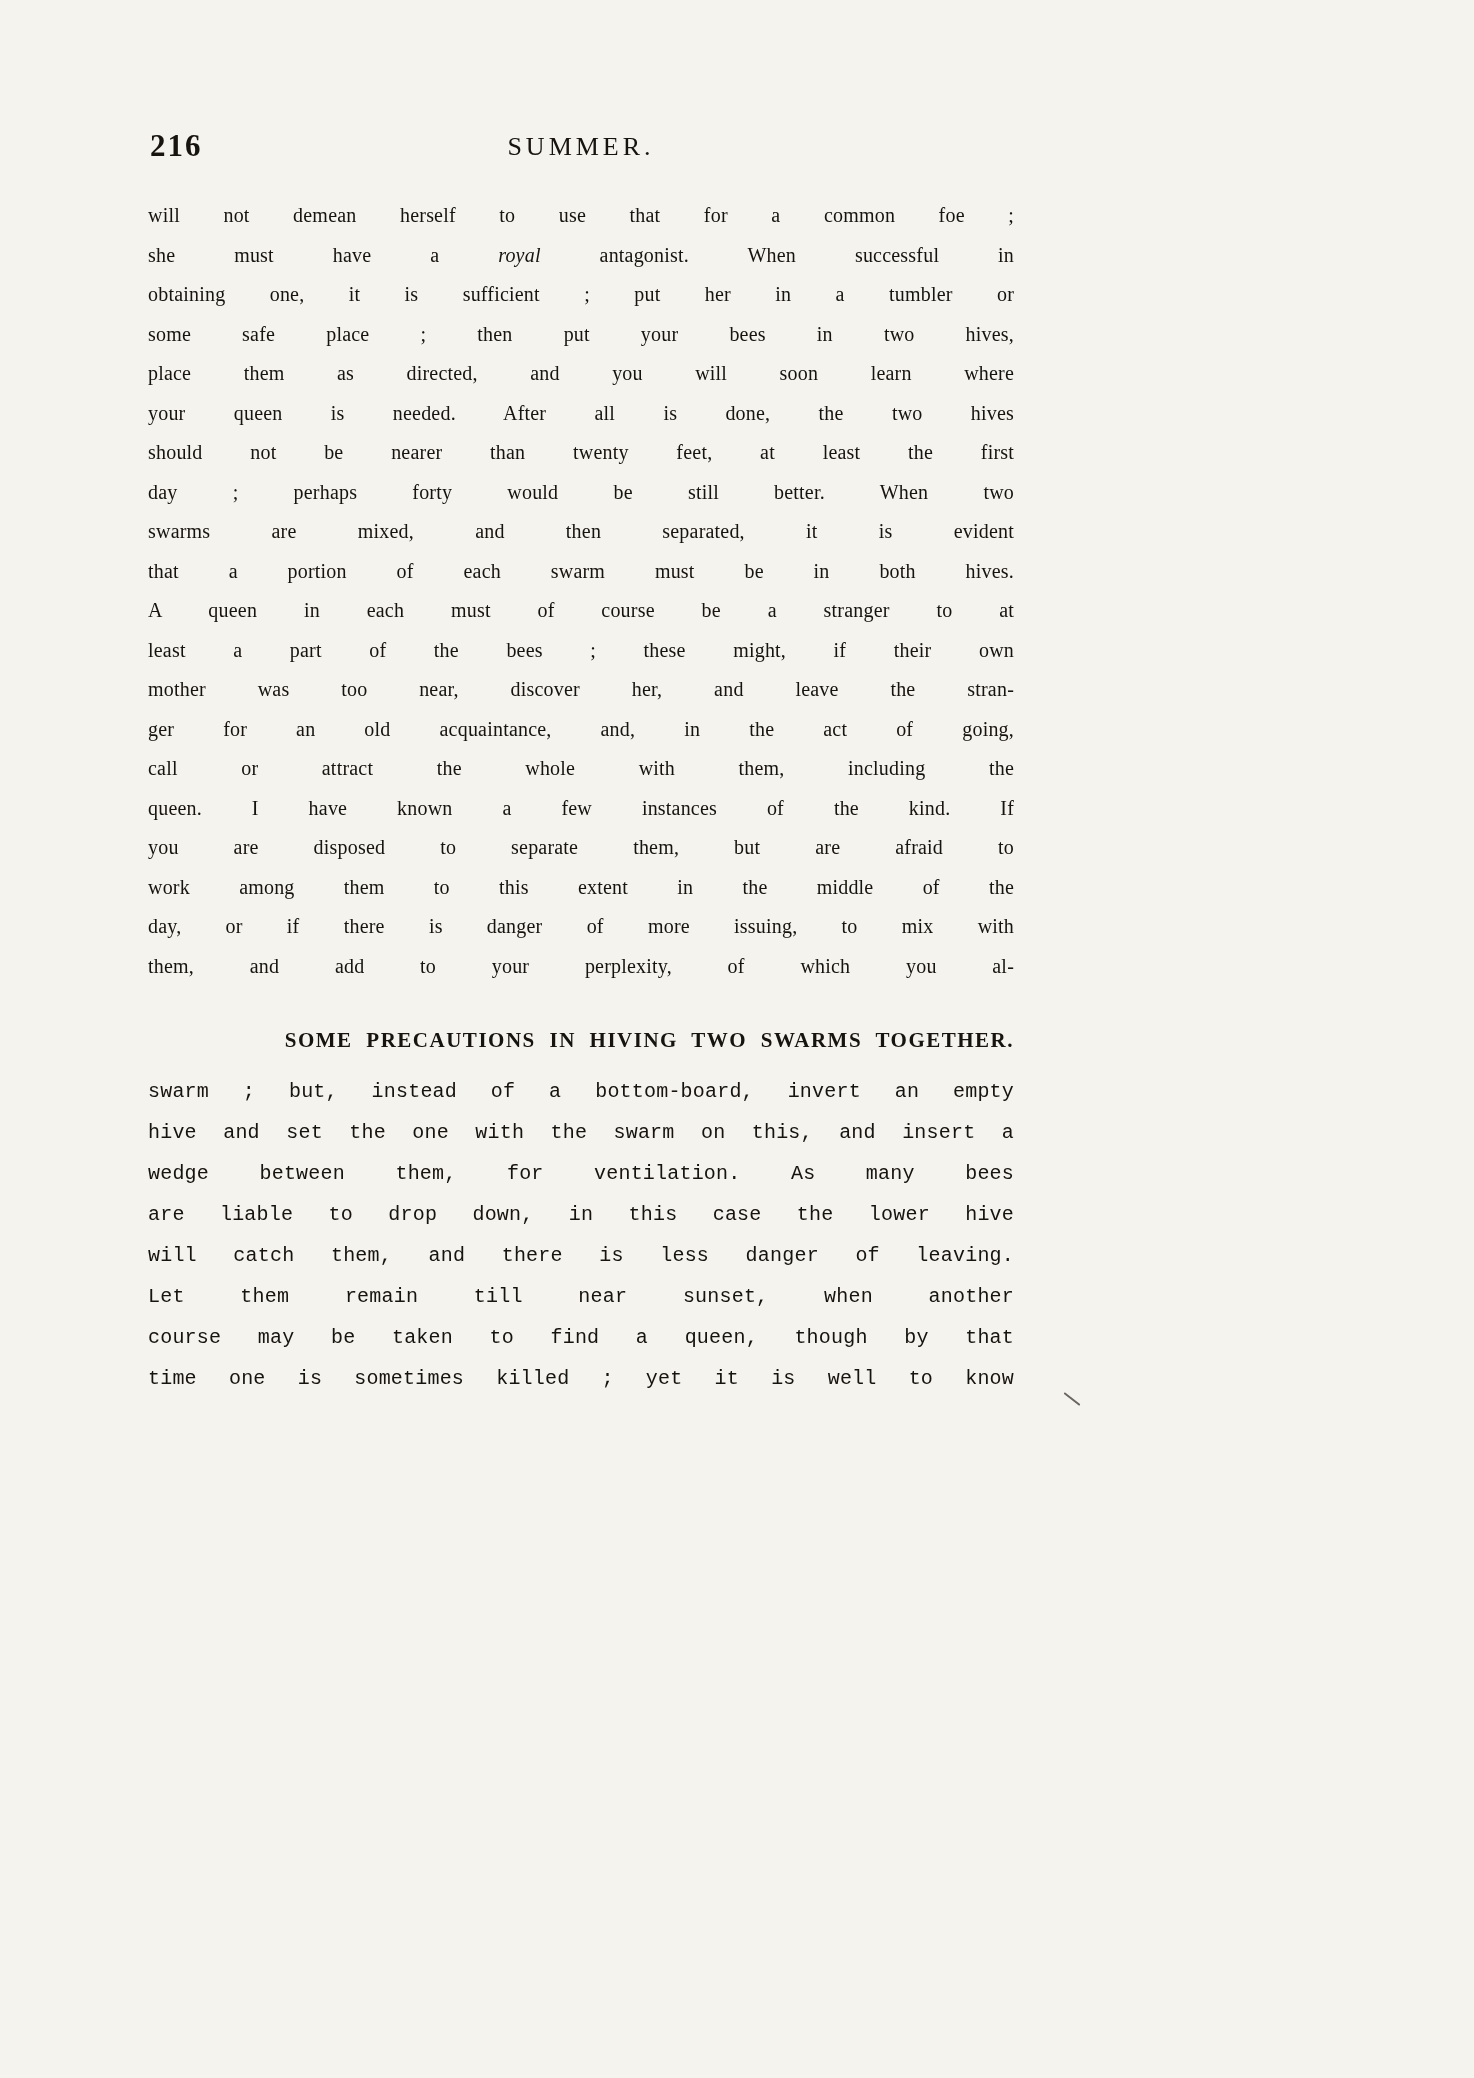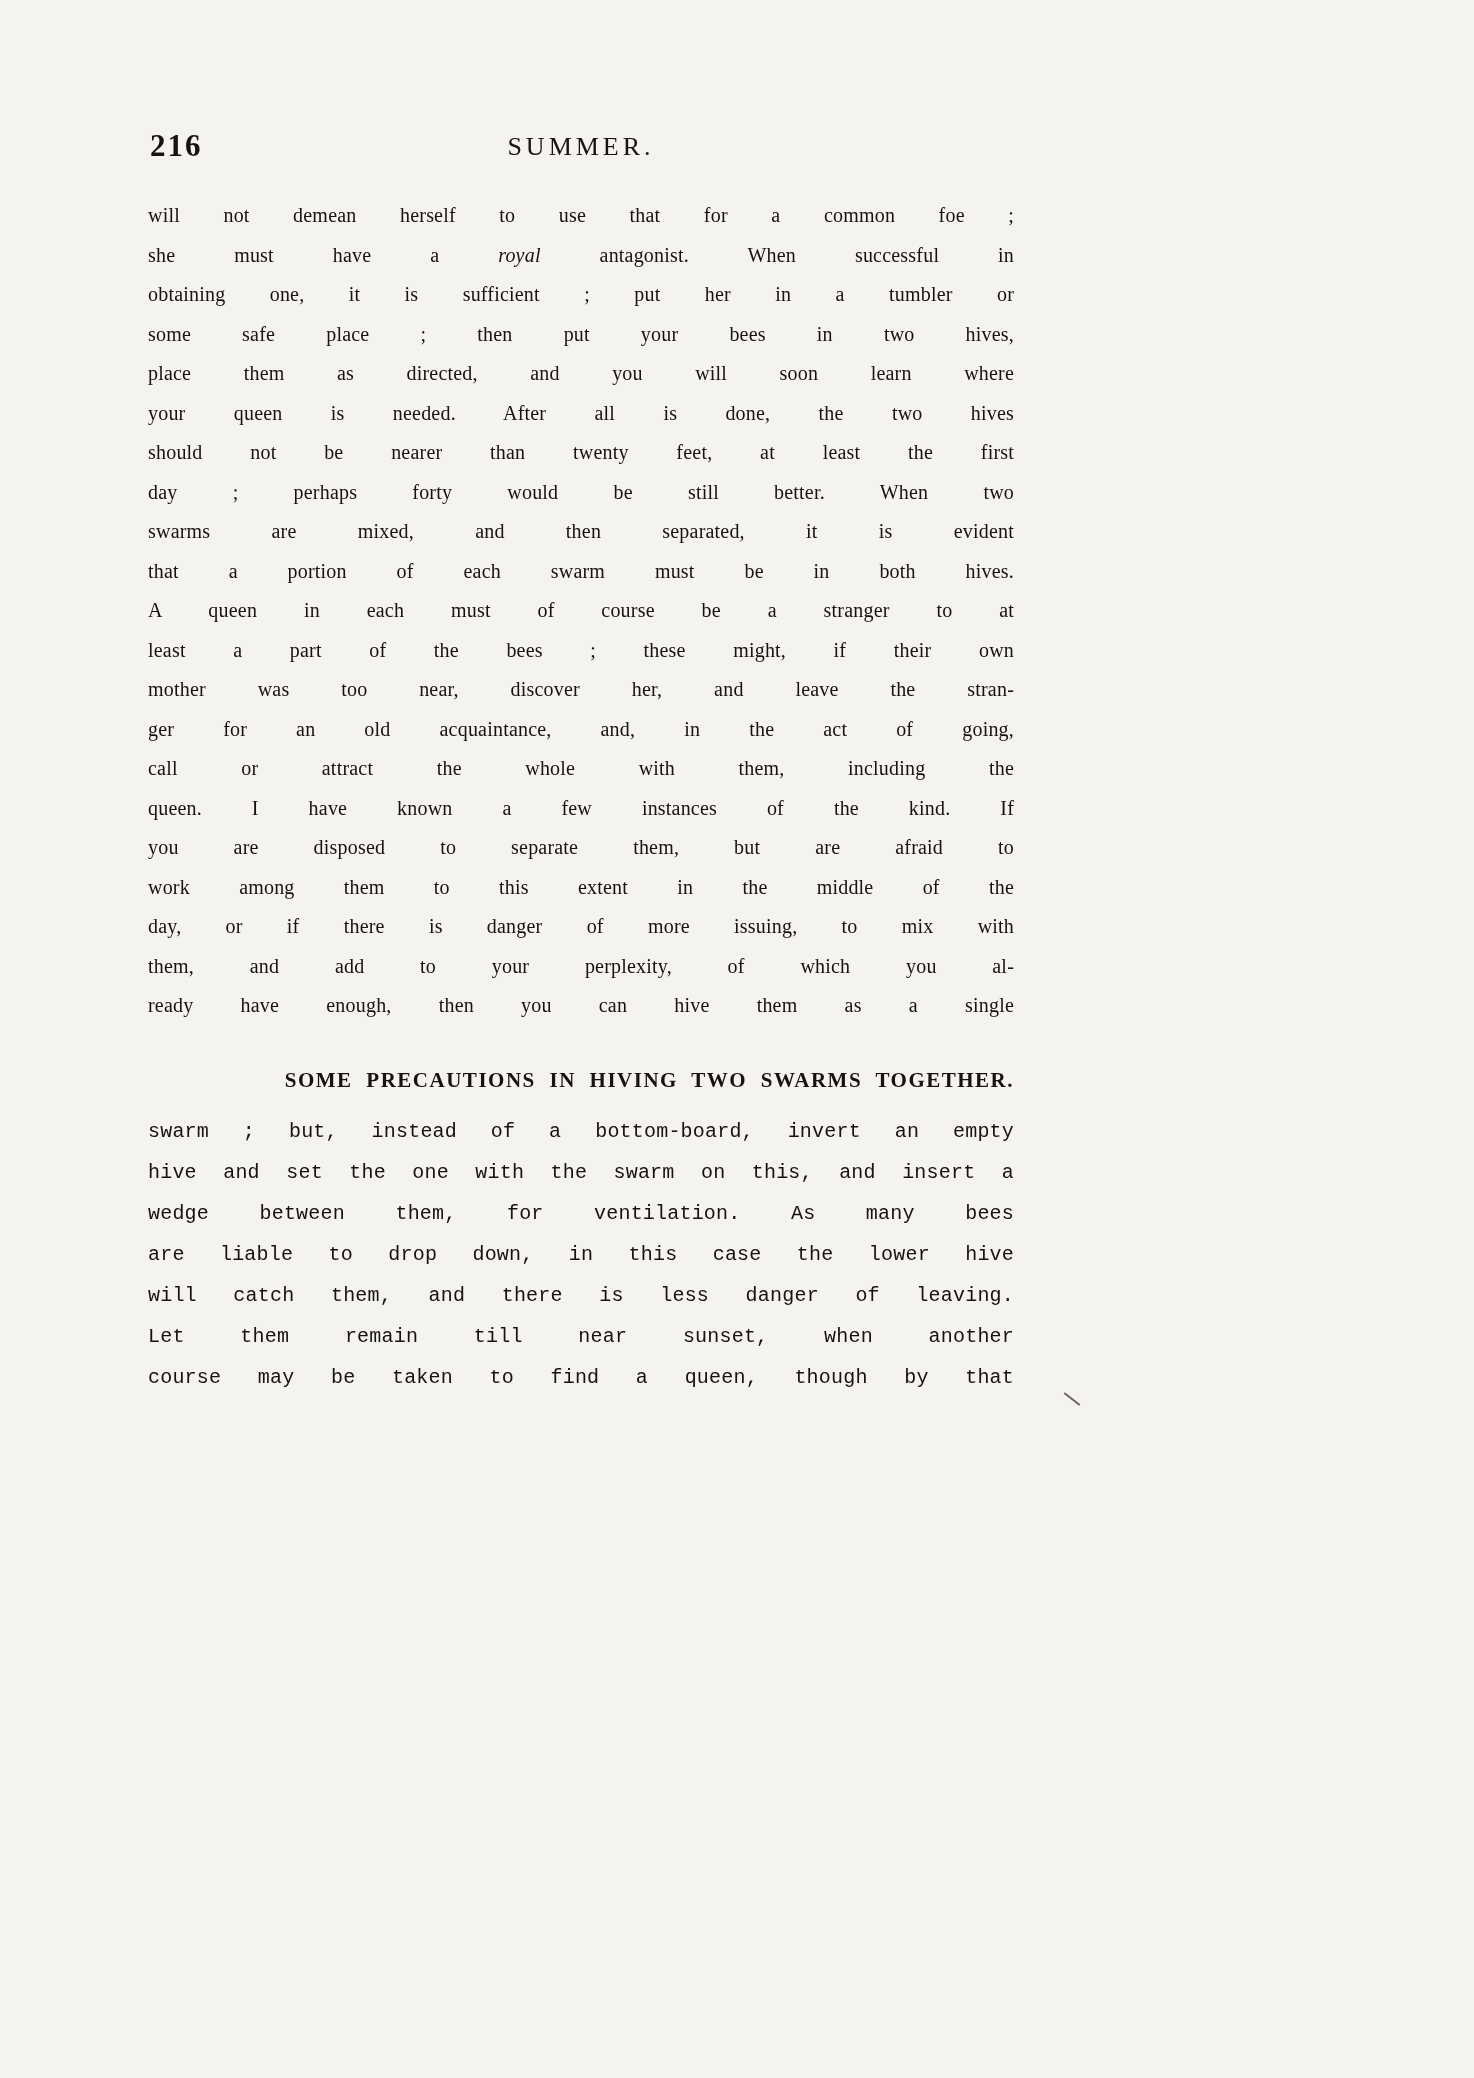--- a/index.html
+++ b/index.html
@@ -103,31 +103,31 @@
         <div class="tline"><span>A queen in each must of course be a stranger to at</span></div>
         <div class="tline"><span>least a part of the bees ; these might, if their own</span></div>
         <div class="tline"><span>mother was too near, discover her, and leave the stran-</span></div>
         <div class="tline"><span>ger for an old acquaintance, and, in the act of going,</span></div>
         <div class="tline"><span>call or attract the whole with them, including the</span></div>
         <div class="tline"><span>queen.  I have known a few instances of the kind.  If</span></div>
         <div class="tline"><span>you are disposed to separate them, but are afraid to</span></div>
         <div class="tline"><span>work among them to this extent in the middle of the</span></div>
         <div class="tline"><span>day, or if there is danger of more issuing, to mix with</span></div>
         <div class="tline"><span>them, and add to your perplexity, of which you al-</span></div>
-        <div class="tline"><span>ready have enough, then you can hive them as a single</span></div>
       </div>
 
     <div class="section-heading">SOME PRECAUTIONS IN HIVING TWO SWARMS TOGETHER.</div>
 
     <div class="paragraph para2">
         <div class="tline"><span>swarm ; but, instead of a bottom-board, invert an empty</span></div>
         <div class="tline"><span>hive and set the one with the swarm on this, and insert a</span></div>
         <div class="tline"><span>wedge between them, for ventilation.  As many bees</span></div>
         <div class="tline"><span>are liable to drop down, in this case the lower hive</span></div>
         <div class="tline"><span>will catch them, and there is less danger of leaving.</span></div>
         <div class="tline"><span>Let them remain till near sunset, when another</span></div>
         <div class="tline"><span>course may be taken to find a queen, though by that</span></div>
+        <div class="tline"><span>time one is sometimes killed ; yet it is well to know</span></div>
       </div>
 
   </div>
 
   <div class="pen-mark"></div>
 </div>
 
 </body></html>

